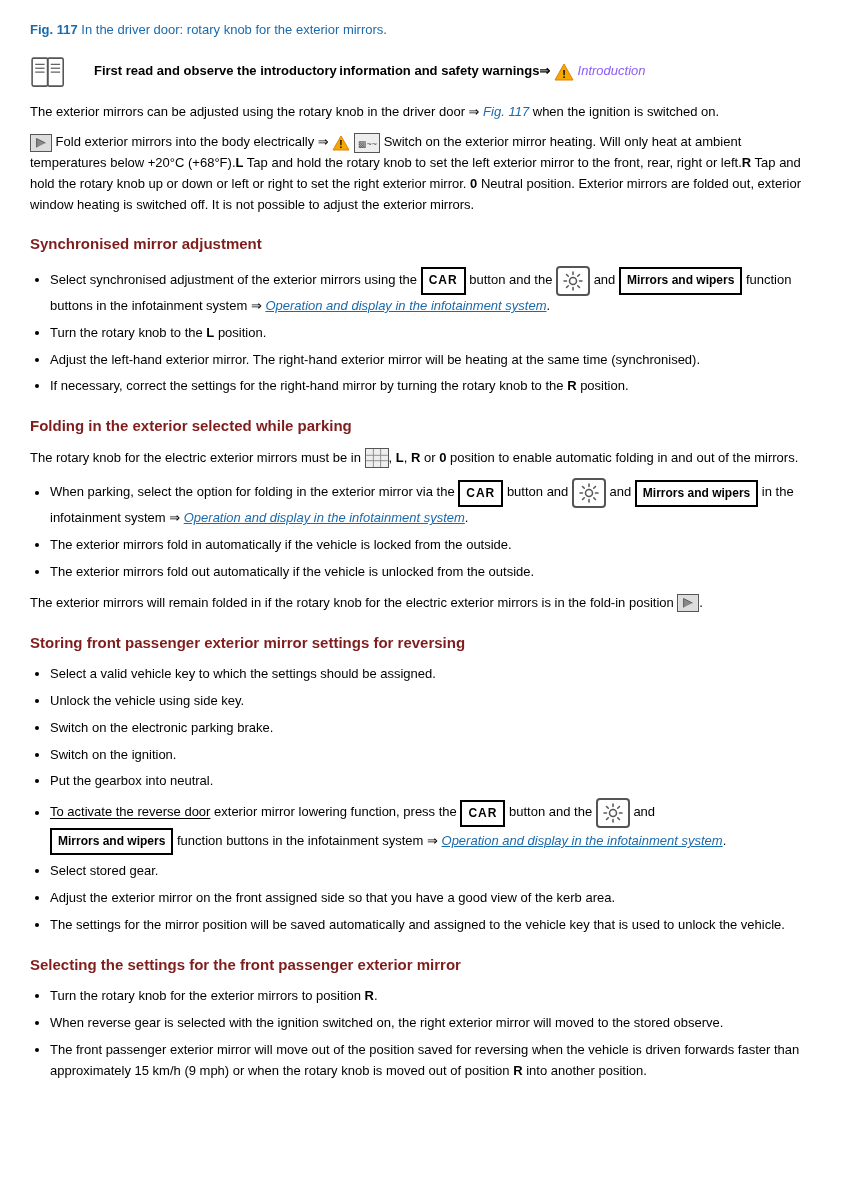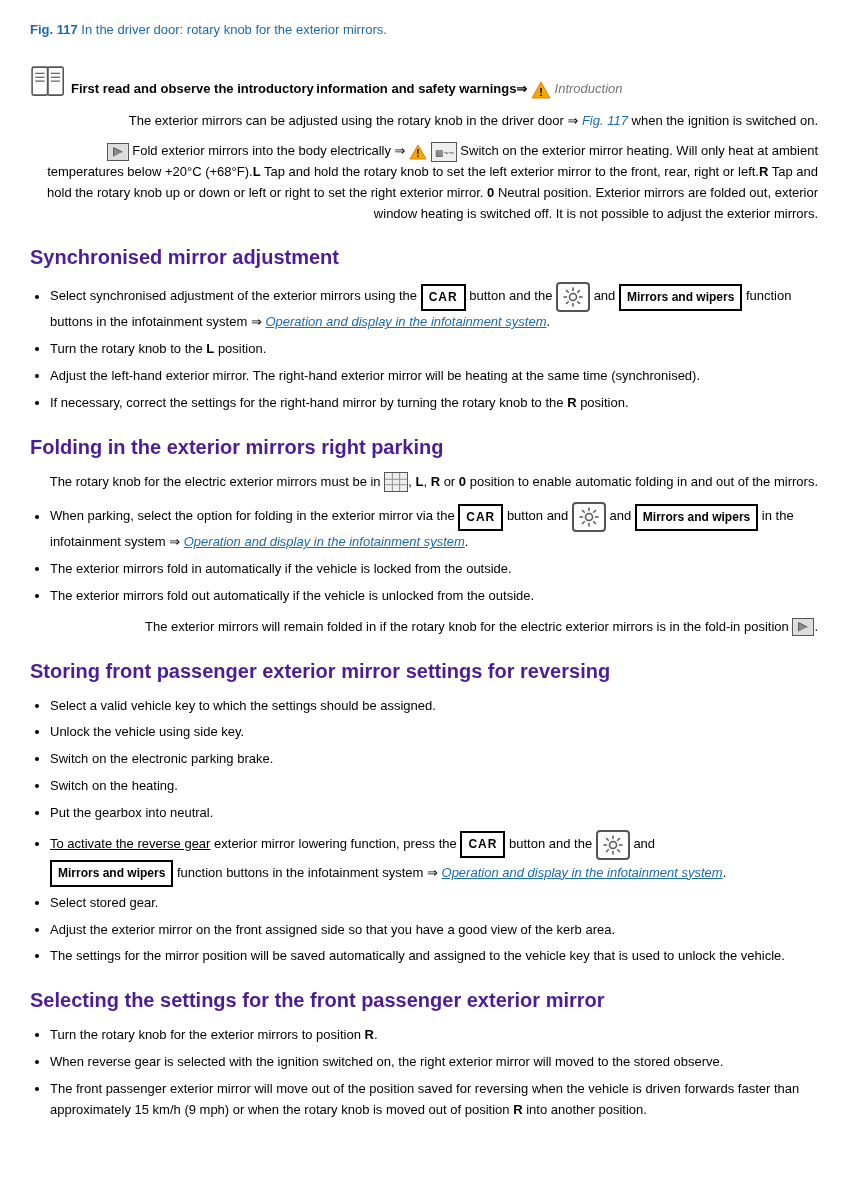--- a/index.html
+++ b/index.html
@@ -8,61 +8,60 @@
       font-size: 13px;
       color: #000;
       background: #fff;
       padding: 20px 30px;
       max-width: 848px;
       line-height: 1.5;
     }
     .fig-caption {
       color: #1a6aad;
       font-size: 13px;
-      margin-bottom: 22px;
+      margin-bottom: 13px;
     }
     .fig-caption strong {
       color: #1a6aad;
     }
     .intro-box {
       display: flex;
-      align-items: flex-end;
-      gap: 1px;
+      align-items: center;
+      gap: 24px;
       margin-bottom: 12px;
       border: none;
     }
     .book-icon {
       width: 40px;
       height: 35px;
       flex-shrink: 0;
       margin-top: 2px;
     }
     .intro-text {
       font-size: 13px;
     }
     .intro-text strong {
       font-weight: bold;
     }
     .intro-link {
-      color: #737373;
+      color: #8b5cf6;
       font-style: italic;
       text-decoration: none;
     }
     .body-text {
       font-size: 13px;
       margin-bottom: 10px;
       line-height: 1.6;
-      text-align: right;
     }
     .section-heading {
-      font-size: 20px;
+      font-size: 15px;
       font-weight: bold;
       margin-top: 18px;
       margin-bottom: 10px;
-      color: #4c1d95;
+      color: #7f1d1d;
     }
     ul {
       margin-left: 20px;
       margin-bottom: 10px;
     }
     ul li {
       margin-bottom: 6px;
       font-size: 13px;
       line-height: 1.6;
     }
@@ -171,21 +170,21 @@
       </svg>
     </span>
     and <span class="btn-mirrors">Mirrors and wipers</span>
     function buttons in the infotainment system ⇒ <a class="underline-link" href="#">Operation and display in the infotainment system</a>.
   </li>
   <li>Turn the rotary knob to the <strong>L</strong> position.</li>
   <li>Adjust the left-hand exterior mirror. The right-hand exterior mirror will be heating at the same time (synchronised).</li>
   <li>If necessary, correct the settings for the right-hand mirror by turning the rotary knob to the <strong>R</strong> position.</li>
 </ul>
 
-<h2 class="section-heading">Folding in the exterior mirrors right parking</h2>
+<h2 class="section-heading">Folding in the exterior selected while parking</h2>
 <p class="body-text">
   The rotary knob for the electric exterior mirrors must be in
   <svg width="24" height="20" viewBox="0 0 24 20" style="vertical-align:middle;display:inline-block;border:1px solid #555;background:#eee;">
     <line x1="8" y1="0" x2="8" y2="20" stroke="#888" stroke-width="1"></line>
     <line x1="16" y1="0" x2="16" y2="20" stroke="#888" stroke-width="1"></line>
     <line x1="0" y1="7" x2="24" y2="7" stroke="#888" stroke-width="1"></line>
     <line x1="0" y1="13" x2="24" y2="13" stroke="#888" stroke-width="1"></line>
   </svg>,
   <strong>L</strong>, <strong>R</strong> or <strong>0</strong> position to enable automatic folding in and out of the mirrors.
 </p>
@@ -212,24 +211,24 @@
     <rect width="22" height="18" fill="#ddd"></rect>
     <polyline points="6,14 6,4 16,9" fill="#888" stroke="#555" stroke-width="1"></polyline>
   </svg>.
 </p>
 
 <h2 class="section-heading">Storing front passenger exterior mirror settings for reversing</h2>
 <ul>
   <li>Select a valid vehicle key to which the settings should be assigned.</li>
   <li>Unlock the vehicle using side key.</li>
   <li>Switch on the electronic parking brake.</li>
-  <li>Switch on the heating.</li>
+  <li>Switch on the ignition.</li>
   <li>Put the gearbox into neutral.</li>
   <li>
-    <span style="text-decoration:underline;">To activate the reverse gear</span> exterior mirror lowering function, press the
+    <span style="text-decoration:underline;">To activate the reverse door</span> exterior mirror lowering function, press the
     <span class="btn-car">CAR</span>
     button and the
     <span class="gear-icon-box">
       <svg class="gear-svg" viewBox="0 0 22 22" xmlns="http://www.w3.org/2000/svg">
         <circle cx="11" cy="11" r="3.5" fill="none" stroke="#555" stroke-width="1.5"></circle>
         <path d="M11 2v2.5M11 17.5V20M2 11h2.5M17.5 11H20M4.5 4.5l1.8 1.8M15.7 15.7l1.8 1.8M4.5 17.5l1.8-1.8M15.7 6.3l1.8-1.8" stroke="#555" stroke-width="1.5" stroke-linecap="round"></path>
       </svg>
     </span>
     and<br>
     <span class="btn-mirrors">Mirrors and wipers</span>

